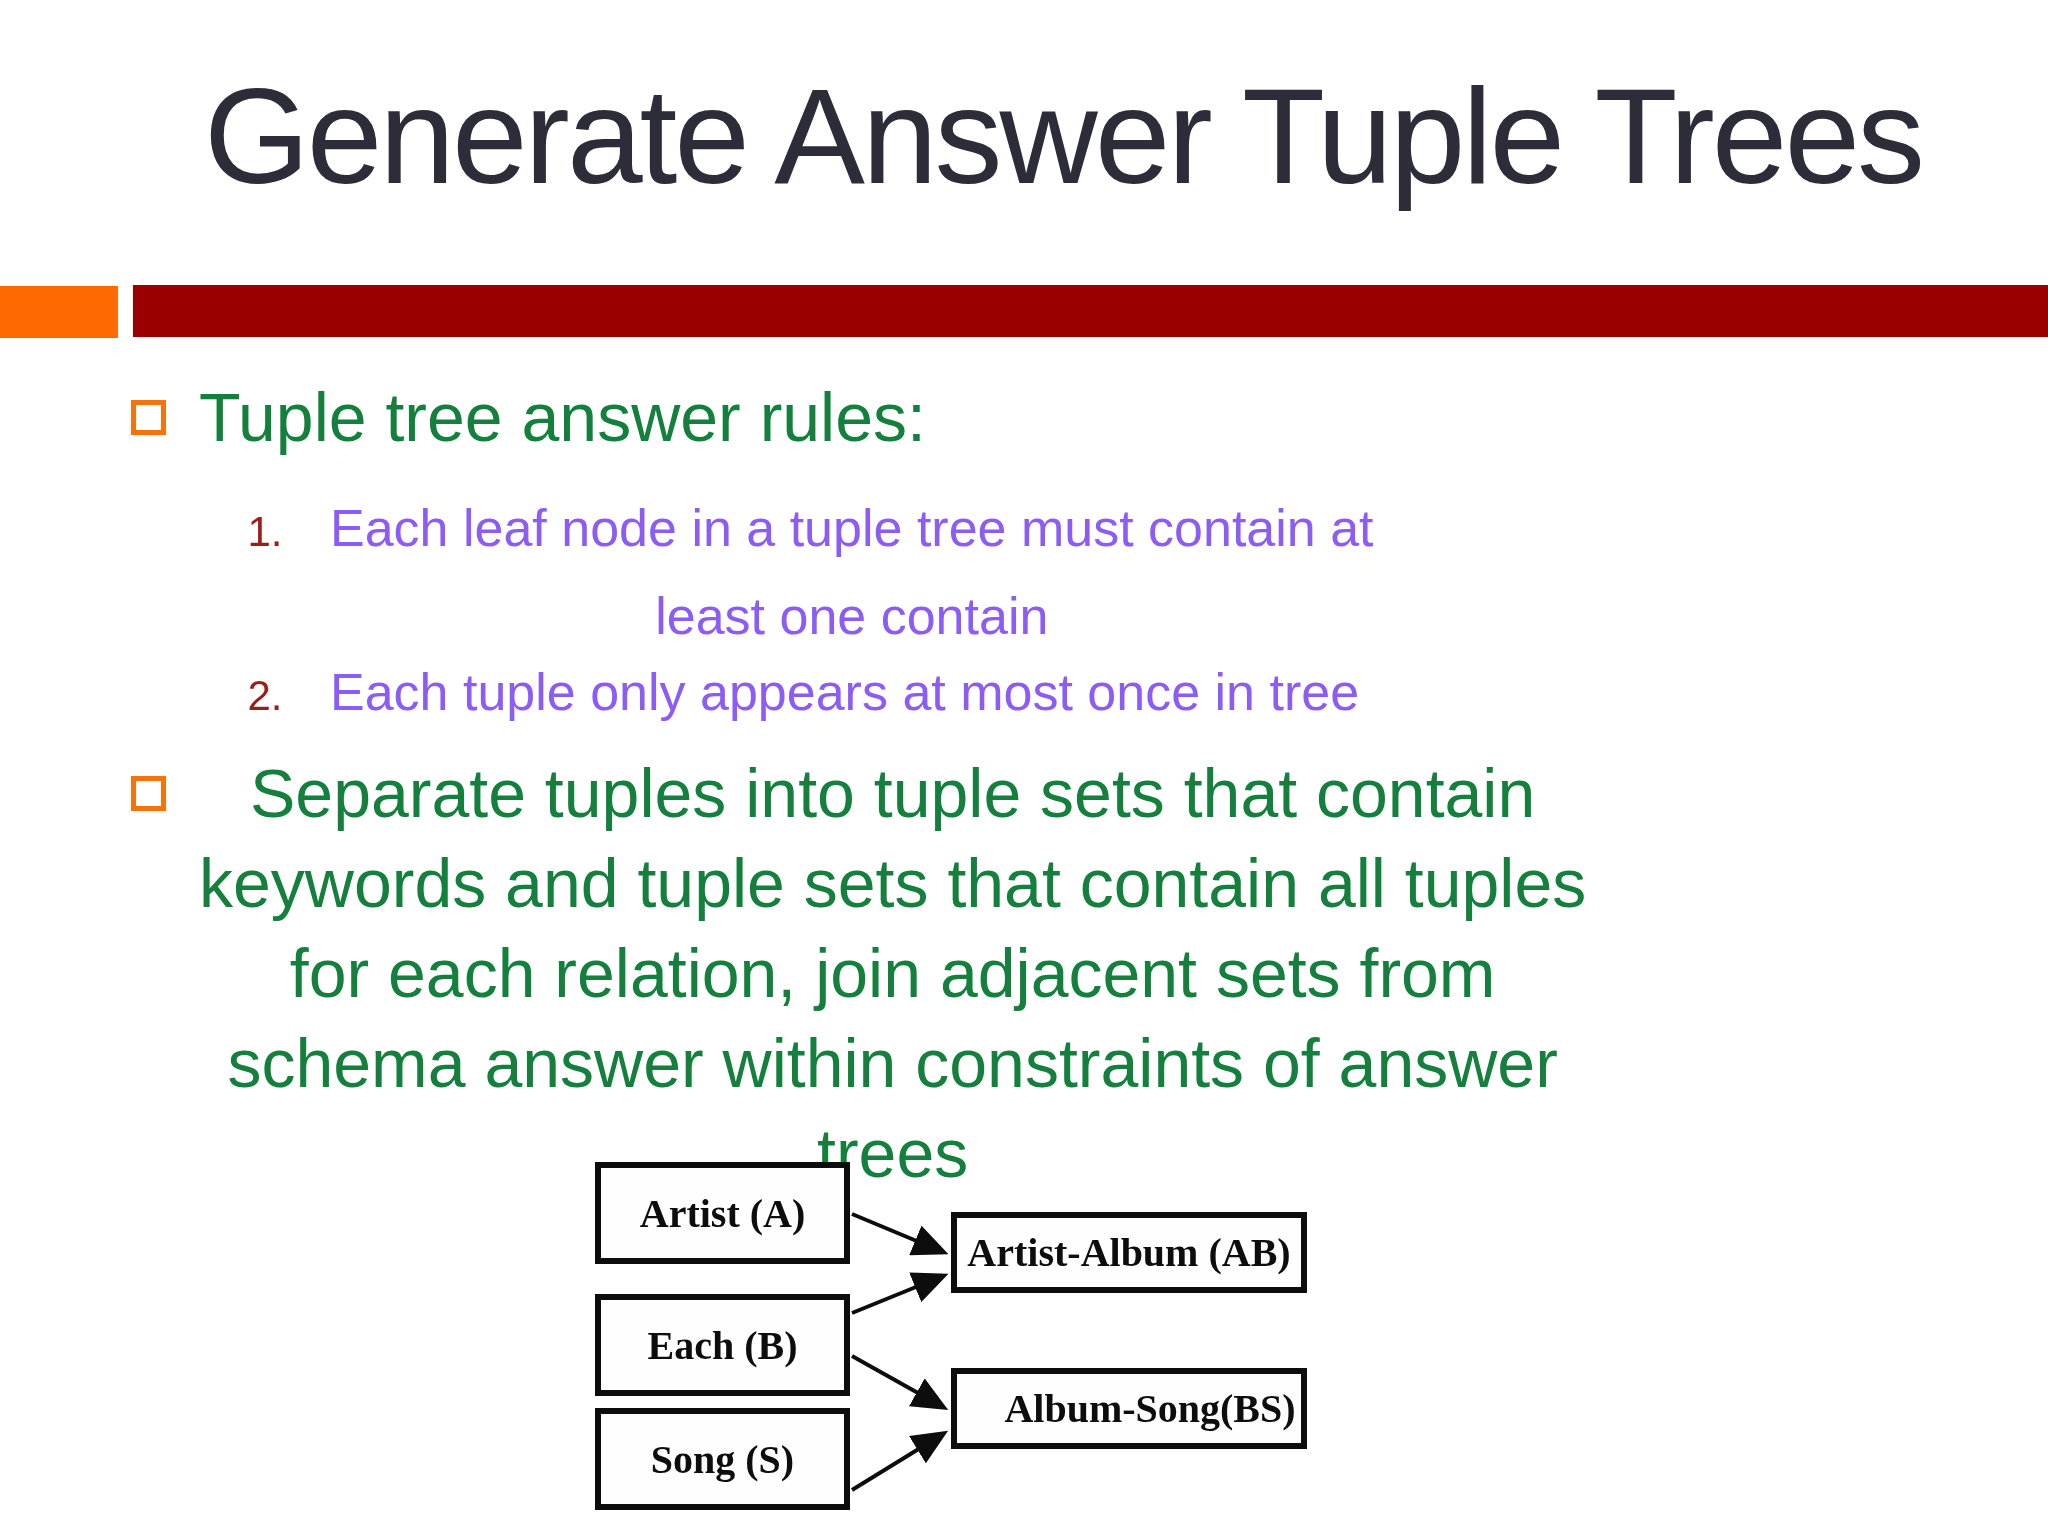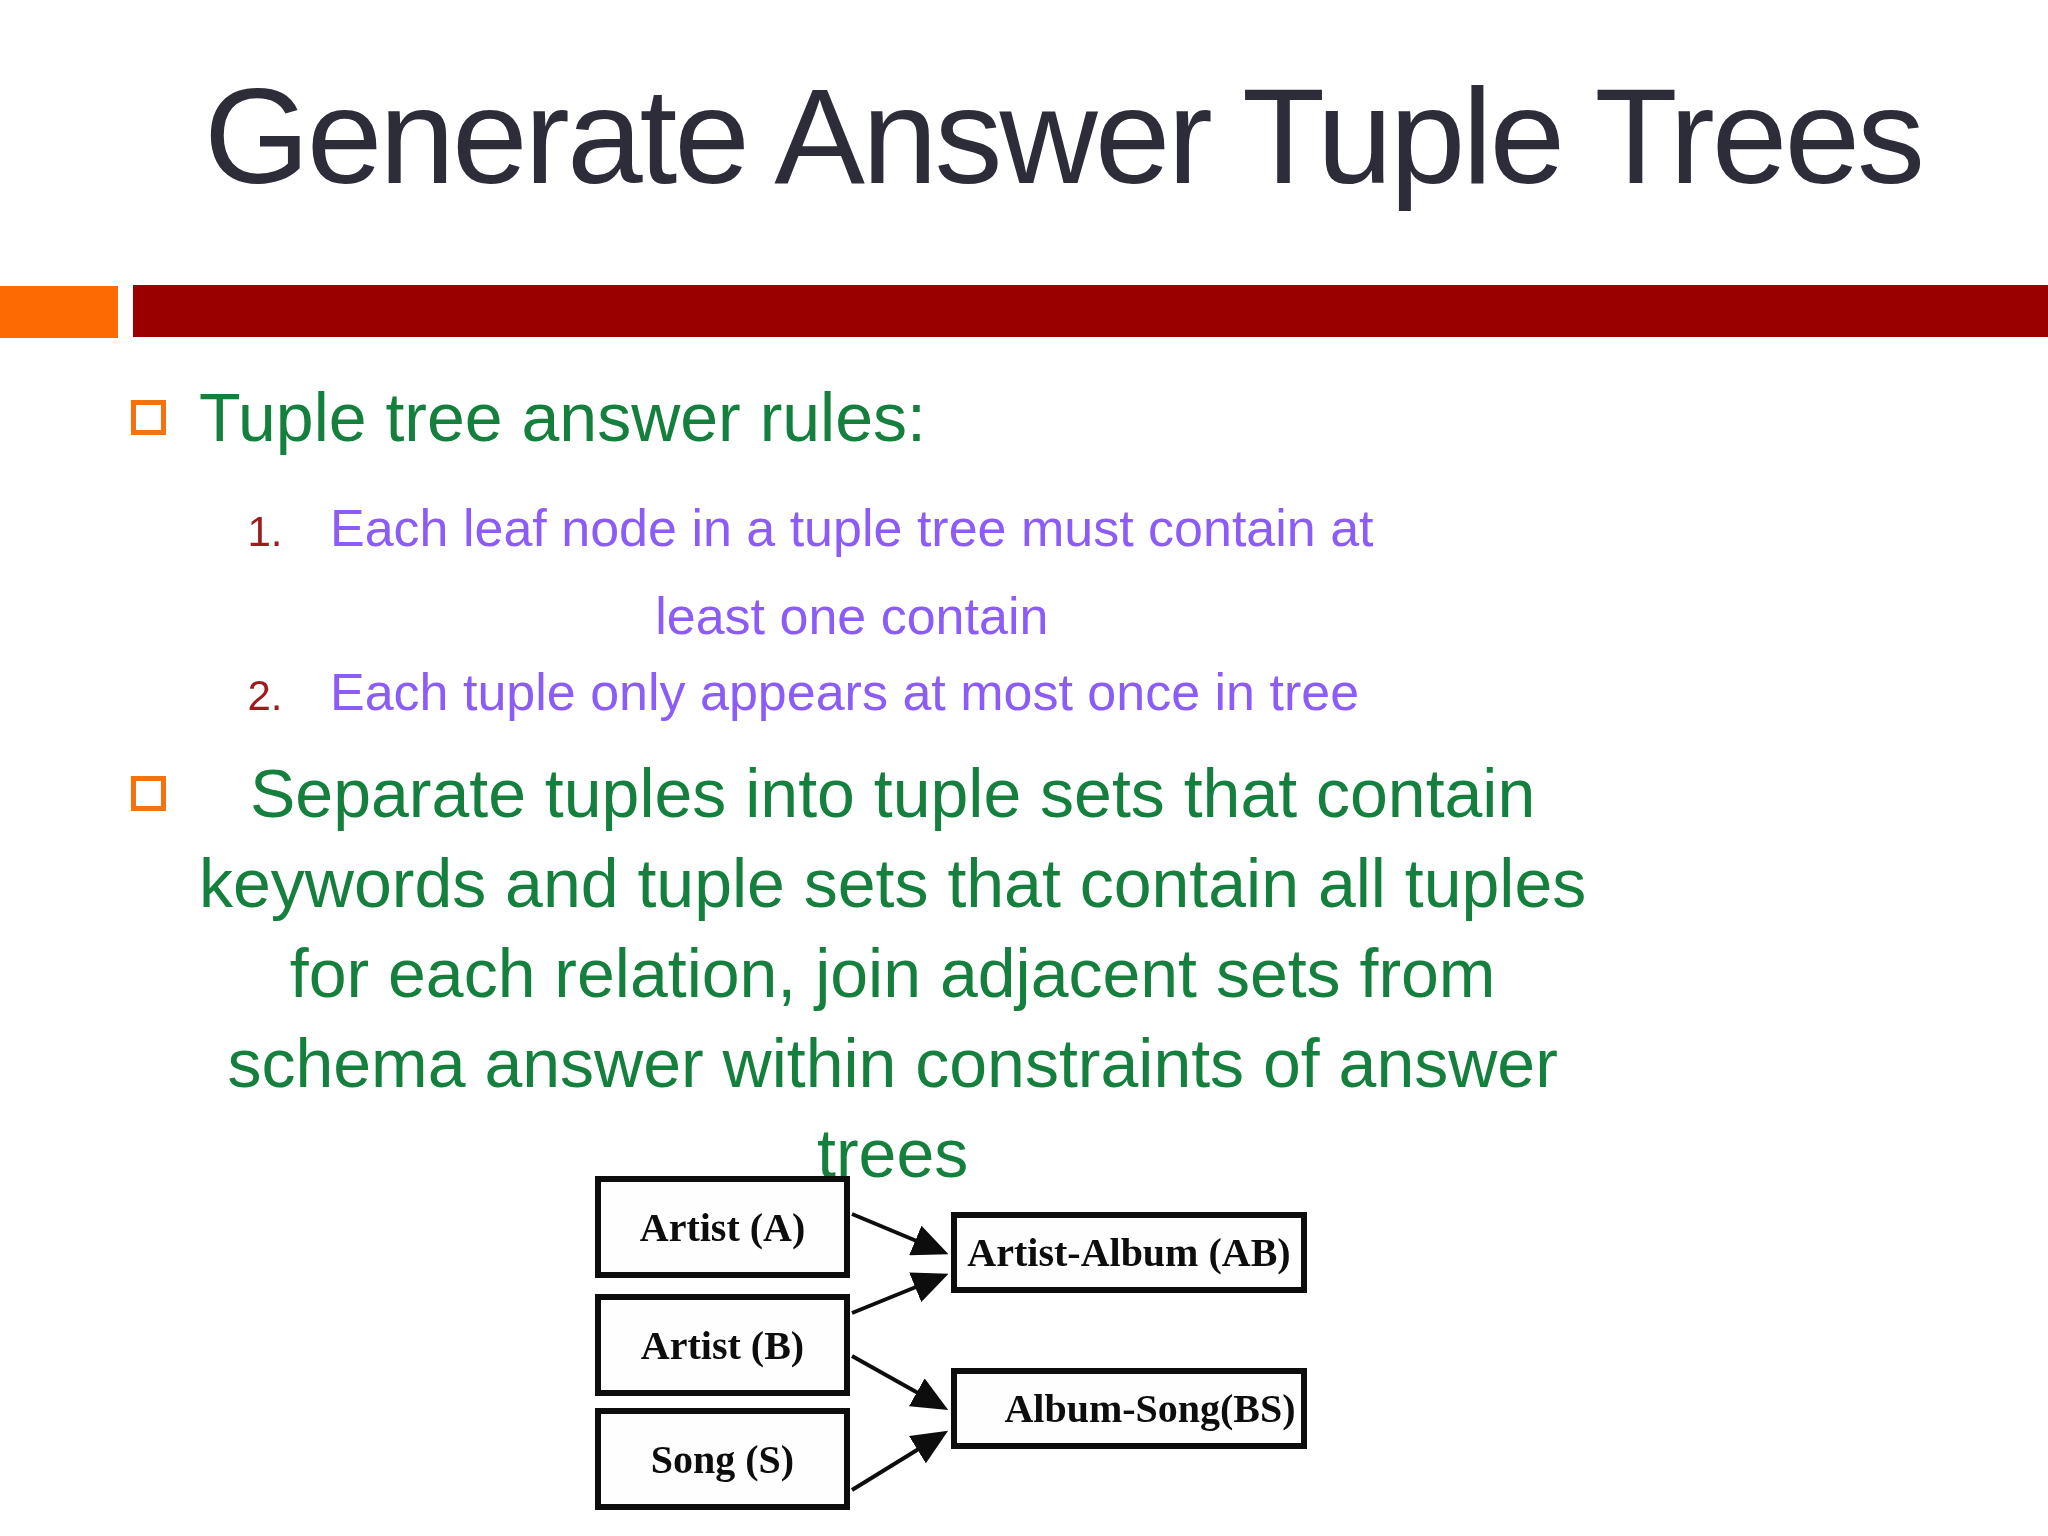--- a/index.html
+++ b/index.html
@@ -141,20 +141,20 @@
       <defs>
         <marker id="ah" markerWidth="9" markerHeight="8" refX="7.5" refY="4" orient="auto" markerUnits="strokeWidth">
           <path d="M0,0 L9,4 L0,8 z" fill="#0d0d0d"></path>
         </marker>
       </defs>
       <line x1="257" y1="54" x2="348" y2="92" stroke="#0d0d0d" stroke-width="4" marker-end="url(#ah)"></line>
       <line x1="257" y1="153" x2="348" y2="116" stroke="#0d0d0d" stroke-width="4" marker-end="url(#ah)"></line>
       <line x1="257" y1="196" x2="348" y2="247" stroke="#0d0d0d" stroke-width="4" marker-end="url(#ah)"></line>
       <line x1="257" y1="330" x2="348" y2="274" stroke="#0d0d0d" stroke-width="4" marker-end="url(#ah)"></line>
     </svg>
-    <div class="dbox small" style="left: 0; top: 16px;">Artist (A)</div>
-    <div class="dbox small" style="left: 0; top: 134px;">Artist (B)</div>
+    <div class="dbox small" style="left: 0; top: 2px;">Artist (A)</div>
+    <div class="dbox small" style="left: 0; top: 134px;">Each (B)</div>
     <div class="dbox small" style="left: 0; top: 248px;">Song (S)</div>
     <div class="dbox wide" style="left: 356px; top: 52px;">Artist-Album (AB)</div>
     <div class="dbox wide" style="left: 356px; top: 208px; padding-left: 42px;">Album-Song(BS)</div>
   </div>
 
 </div>
 
 </body></html>

